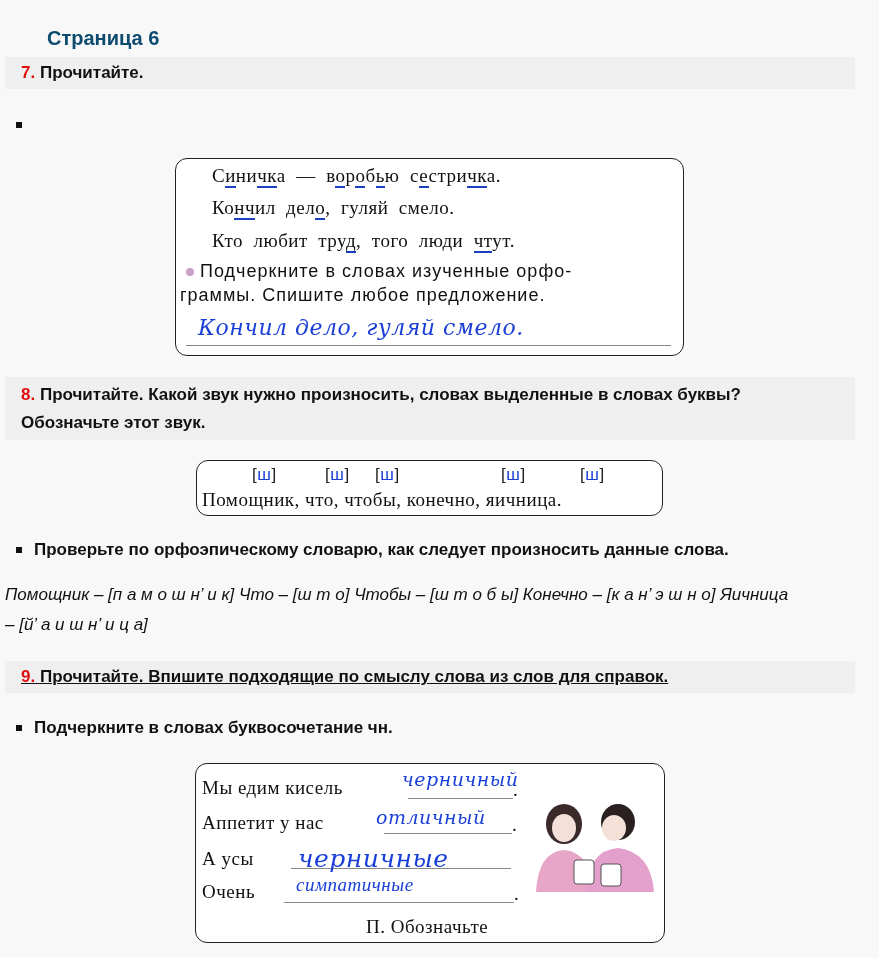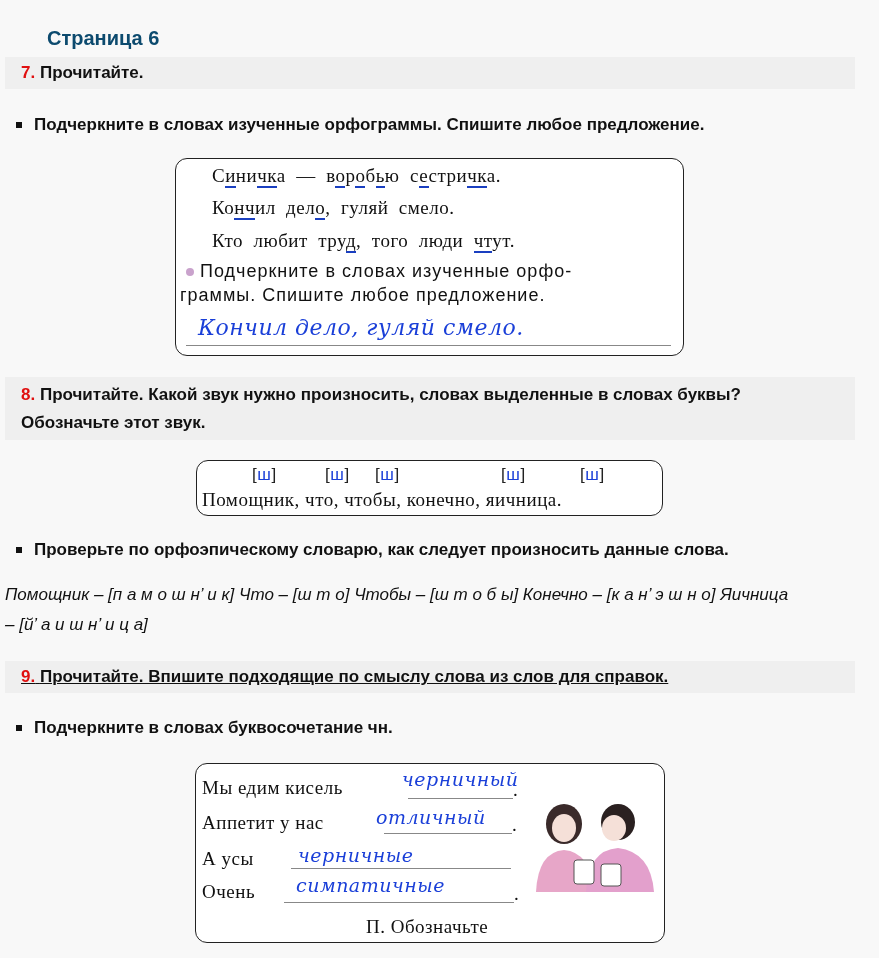--- a/index.html
+++ b/index.html
@@ -24,21 +24,20 @@
 <body>
 
 <div class="page-title">Страница 6</div>
 
 <div class="task-bar" style="top:57px;height:32px;line-height:32px;">
   <span class="task-num">7.</span>
   <span>Прочитайте.</span>
 </div>
 <div class="bullet-line" style="top:113px;height:24px;">
   <span class="bullet-sq"></span>
-  <span>Подчеркните в словах изученные орфограммы. Спишите любое предложение.</span>
 </div>
 
 <div class="book" style="left:175px;top:158px;width:509px;height:198px;">
   <div class="bline" style="left:36px;top:6px;">С<span class="u">и</span>ни<span class="u">чк</span>а &nbsp;— &nbsp;в<span class="u">о</span>р<span class="u">о</span>б<span class="u">ь</span>ю &nbsp;с<span class="u">е</span>стри<span class="u">чк</span>а.</div>
   <div class="bline" style="left:36px;top:38px;">Ко<span class="u">нч</span>ил &nbsp;дел<span class="u">о</span>, &nbsp;гуляй &nbsp;смело.</div>
   <div class="bline" style="left:36px;top:71px;">Кто &nbsp;любит &nbsp;тру<span class="u">д</span>, &nbsp;того &nbsp;люди &nbsp;<span class="u">чт</span>ут.</div>
   <div class="bline sans" style="left:4px;top:126px;font-size:18px;letter-spacing:1px;">граммы. Спишите любое предложение.</div>
   <div class="bline sans" style="left:10px;top:102px;font-size:18px;letter-spacing:1px;"><span class="dot-pink"></span><span>Подчеркните в словах изученные орфо-</span></div>
   <div class="rule" style="position:absolute;left:10px;top:186px;width:485px;"></div>
   <div class="bline hand" style="left:22px;top:156px;font-size:22px;">Кончил дело, гуляй смело.</div>
@@ -82,25 +81,25 @@
   <div class="bline hand" style="left:206px;top:4px;font-size:19px;">черничный</div>
   <div class="bline" style="left:317px;top:15px;font-size:19px;">.</div>
 
   <div class="bline" style="left:6px;top:48px;font-size:19px;"><span>Аппетит у нас</span></div>
   <div class="rule" style="position:absolute;left:188px;top:69px;width:128px;"></div>
   <div class="bline hand" style="left:180px;top:42px;font-size:19px;">отличный</div>
   <div class="bline" style="left:316px;top:50px;font-size:19px;">.</div>
 
   <div class="bline" style="left:6px;top:84px;font-size:19px;"><span>А усы</span></div>
   <div class="rule" style="position:absolute;left:95px;top:104px;width:220px;"></div>
-  <div class="bline hand" style="left:102px;top:80px;font-size:19px;">черничные</div>
+  <div class="bline hand" style="left:102px;top:80px;font-size:25px;">черничные</div>
 
   <div class="bline" style="left:6px;top:117px;font-size:19px;"><span>Очень</span></div>
   <div class="rule" style="position:absolute;left:88px;top:138px;width:230px;"></div>
-  <div class="bline hand" style="left:100px;top:110px;font-size:19px;">симпатичные</div>
+  <div class="bline hand" style="left:100px;top:110px;font-size:19px;font-family:Liberation Serif, serif;">симпатичные</div>
   <div class="bline" style="left:318px;top:119px;font-size:19px;">.</div>
 
   <div class="bline" style="left:170px;top:152px;font-size:19px;">П. Обозначьте</div>
 
   <svg style="position:absolute;left:330px;top:38px;" width="135" height="90" viewBox="0 0 135 90">
     <ellipse cx="38" cy="22" rx="18" ry="20" fill="#3a2a2a"></ellipse>
     <ellipse cx="38" cy="26" rx="12" ry="14" fill="#f5e0d8"></ellipse>
     <path d="M10 90 Q12 50 38 48 Q64 50 70 90 Z" fill="#e7a6c8"></path>
     <ellipse cx="92" cy="20" rx="17" ry="18" fill="#2a2020"></ellipse>
     <ellipse cx="88" cy="26" rx="12" ry="13" fill="#f5e0d8"></ellipse>

